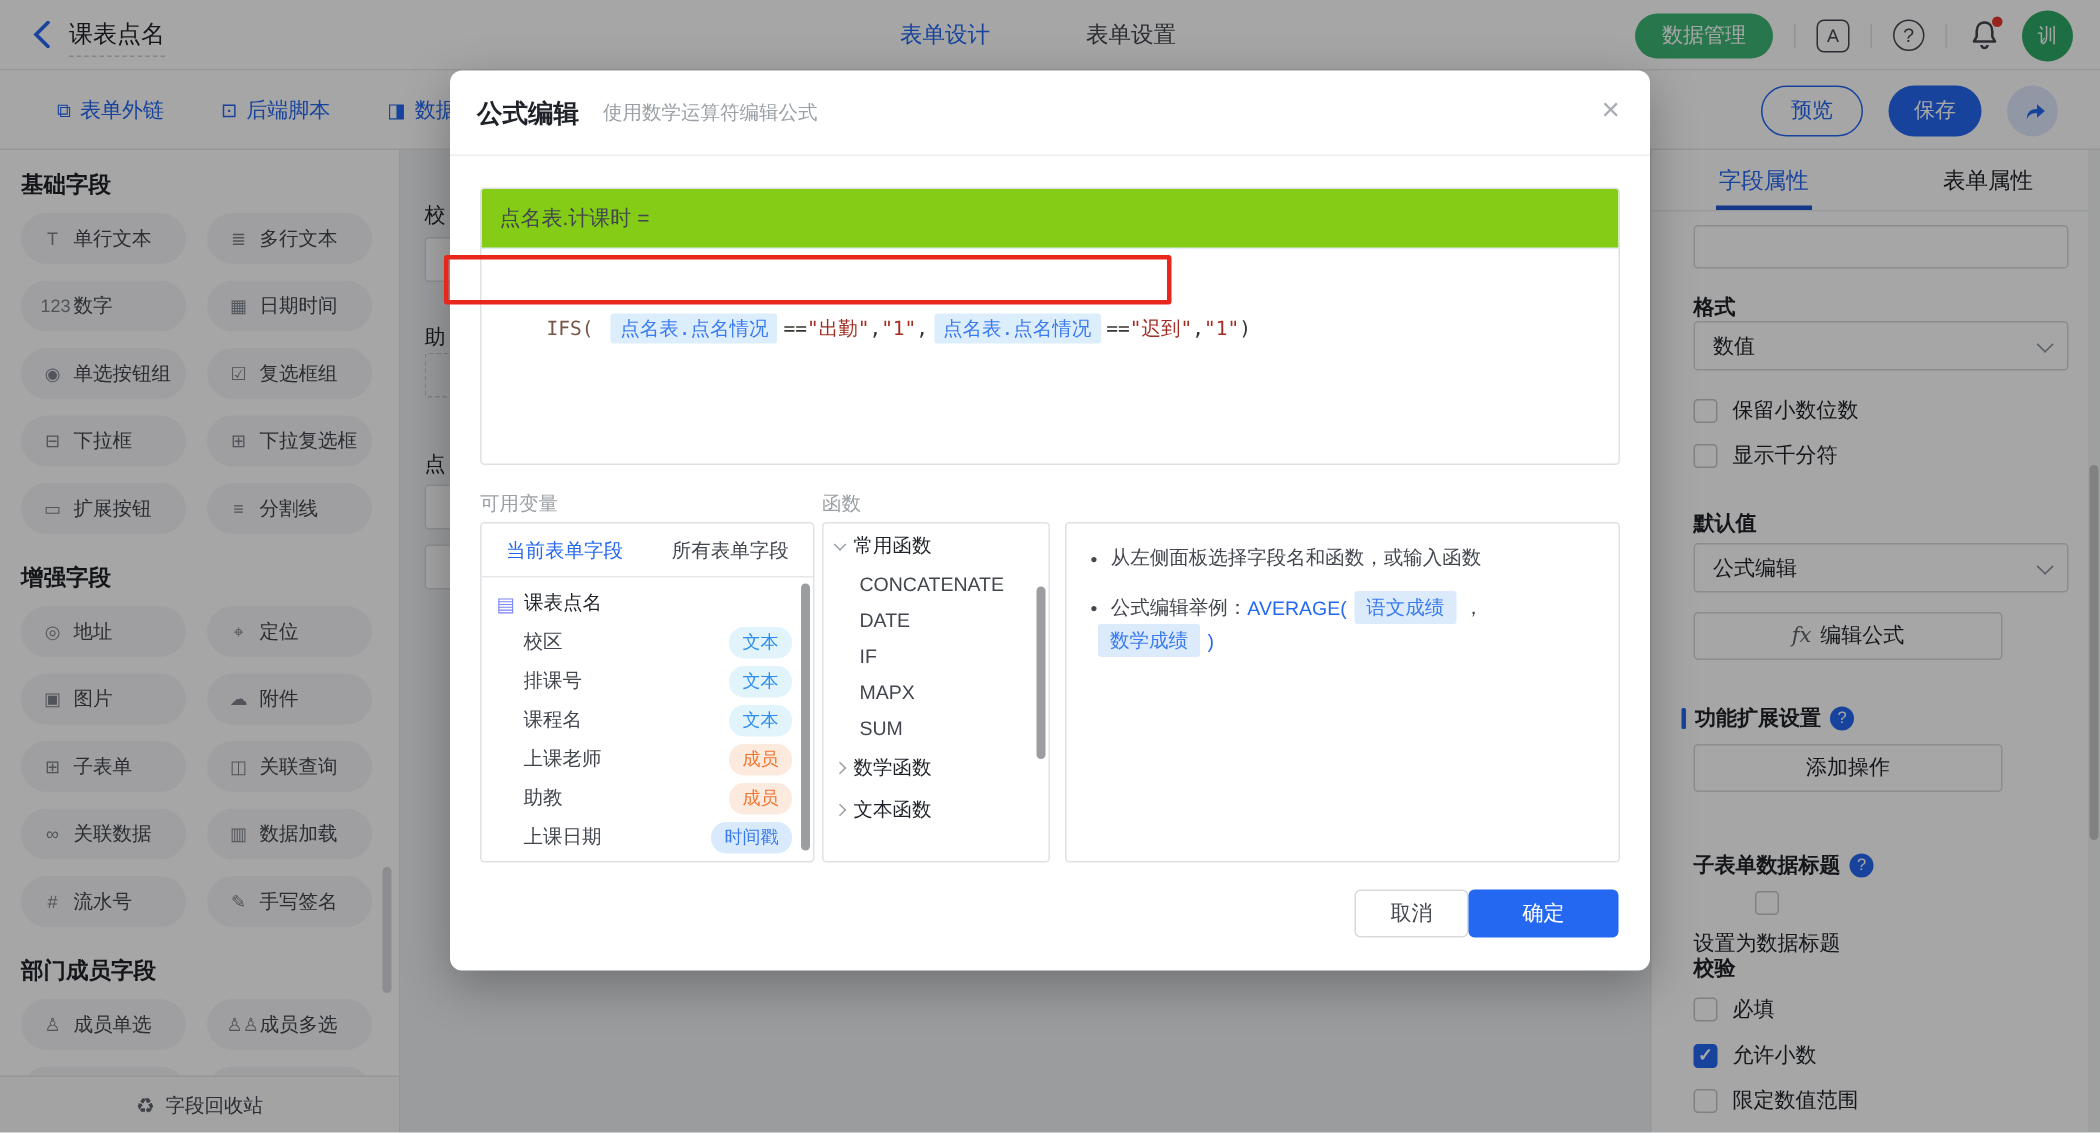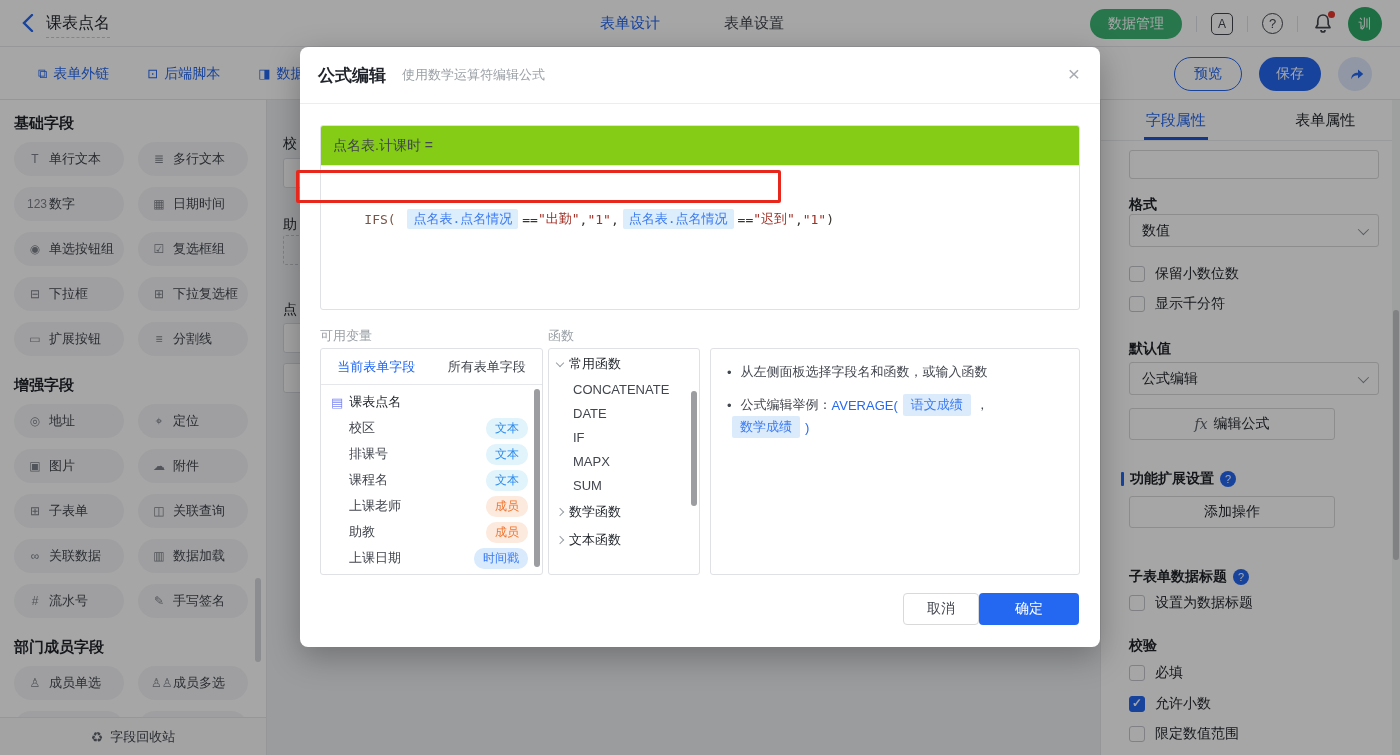--- a/index.html
+++ b/index.html
@@ -342,21 +342,21 @@
     <span>功能扩展设置</span>
     <span class="qbadge">?</span>
   </div>
   <div class="rp-btn" style="top:396px;">
     <span>添加操作</span>
   </div>
   <div class="rp-sec" style="top:468px; left:28px;">
     <span>子表单数据标题</span>
     <span class="qbadge">?</span>
   </div>
-  <div class="rp-cb-row" style="top:494px;">
+  <div class="rp-cb-row" style="top:494px;flex-direction:column;">
     <span class="cb"></span>
     <span>设置为数据标题</span>
   </div>
   <div class="rp-label" style="top:537px; left:28px;">校验</div>
   <div class="rp-cb-row" style="top:564px;">
     <span class="cb"></span>
     <span>必填</span>
   </div>
   <div class="rp-cb-row" style="top:595px;">
     <span class="cb checked"></span>

